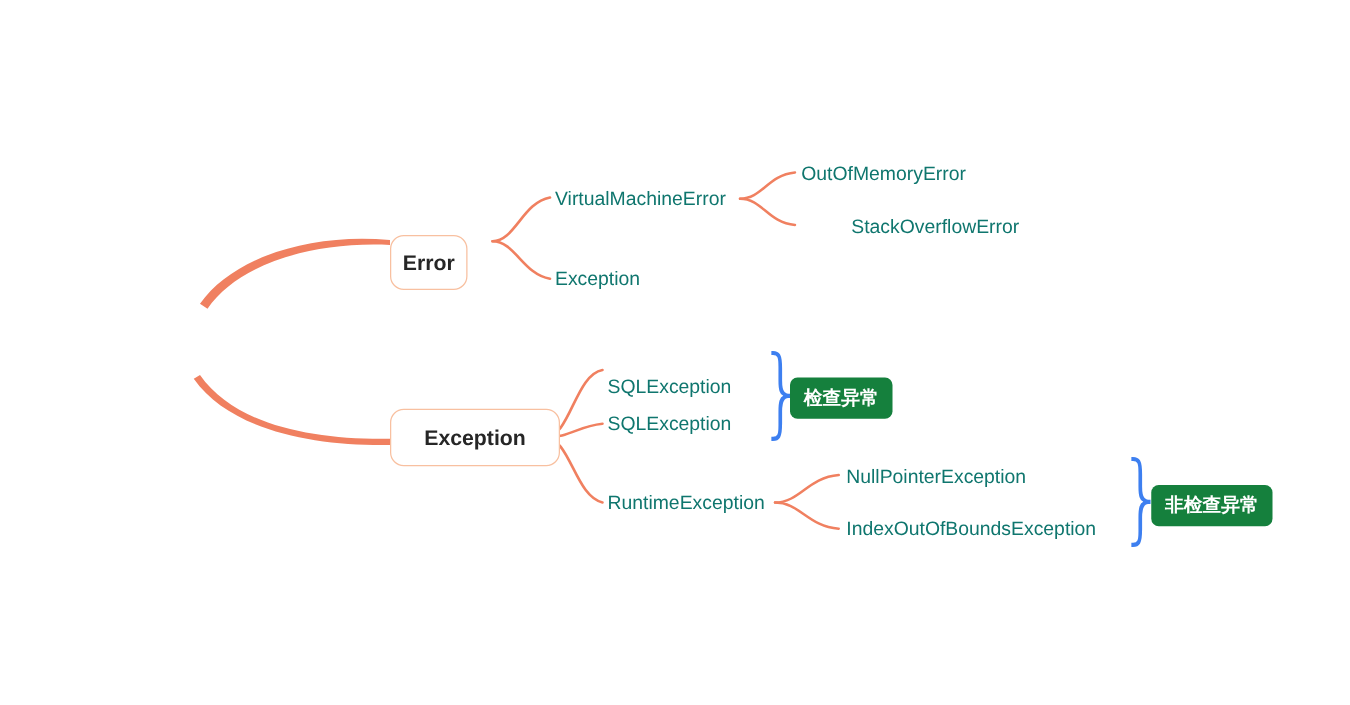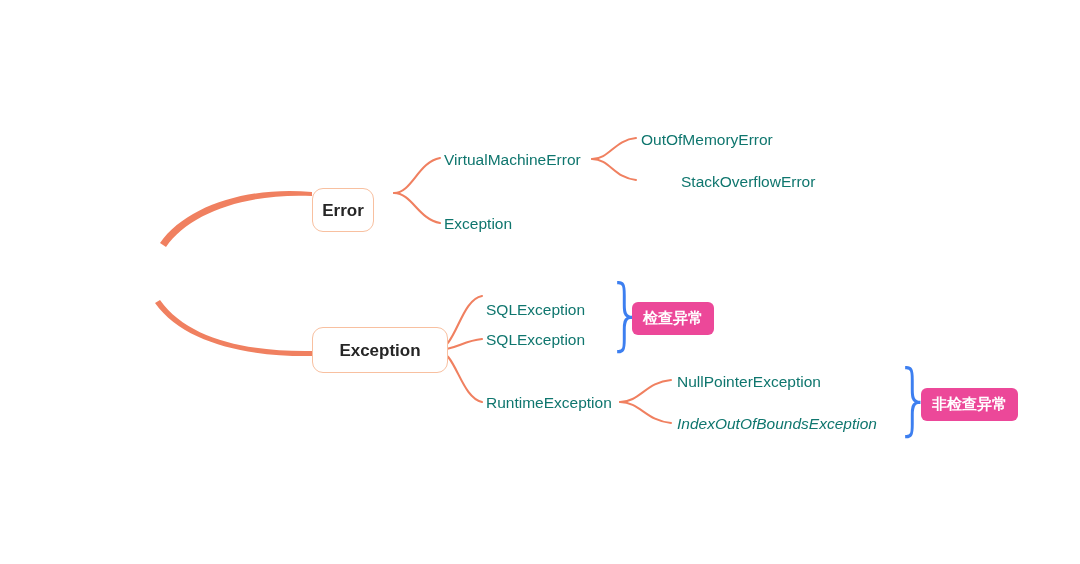--- a/index.html
+++ b/index.html
@@ -87,21 +87,21 @@
     white-space: nowrap;
   }
   #leaf-vme          { left: 444px; top: 152px; }
   #leaf-awt          { left: 444px; top: 216px; }
   #leaf-oom          { left: 641px; top: 132px; }
   #leaf-sof          { left: 641px; top: 174px; margin-left: 40px; }
   #leaf-sql          { left: 486px; top: 302px; }
   #leaf-io           { left: 486px; top: 332px; }
   #leaf-runtime      { left: 486px; top: 395px; }
   #leaf-npe          { left: 677px; top: 374px; }
-  #leaf-ioobe        { left: 677px; top: 416px; font-style: italic; }
+  #leaf-ioobe        { left: 677px; top: 416px; }
   
   .brace {
     position: absolute;
     color: #3d7ff0;
     font-weight: 300;
     line-height: 1;
     font-family: "DejaVu Sans", sans-serif;
     transform-origin: center center;
   }
   #brace-checked {
@@ -112,21 +112,21 @@
   }
   #brace-unchecked {
     left: 889px;
     top: 360px;
     font-size: 78px;
     transform: scaleX(0.75);
   }
   
   .badge {
     position: absolute;
-    background: #ec4899;
+    background: #15803d;
     border-radius: 6px;
     display: flex;
     align-items: center;
     justify-content: center;
     box-sizing: border-box;
     padding: 0 11px;
   }
   .badge-label {
     color: #ffffff;
     font-size: 15px;

